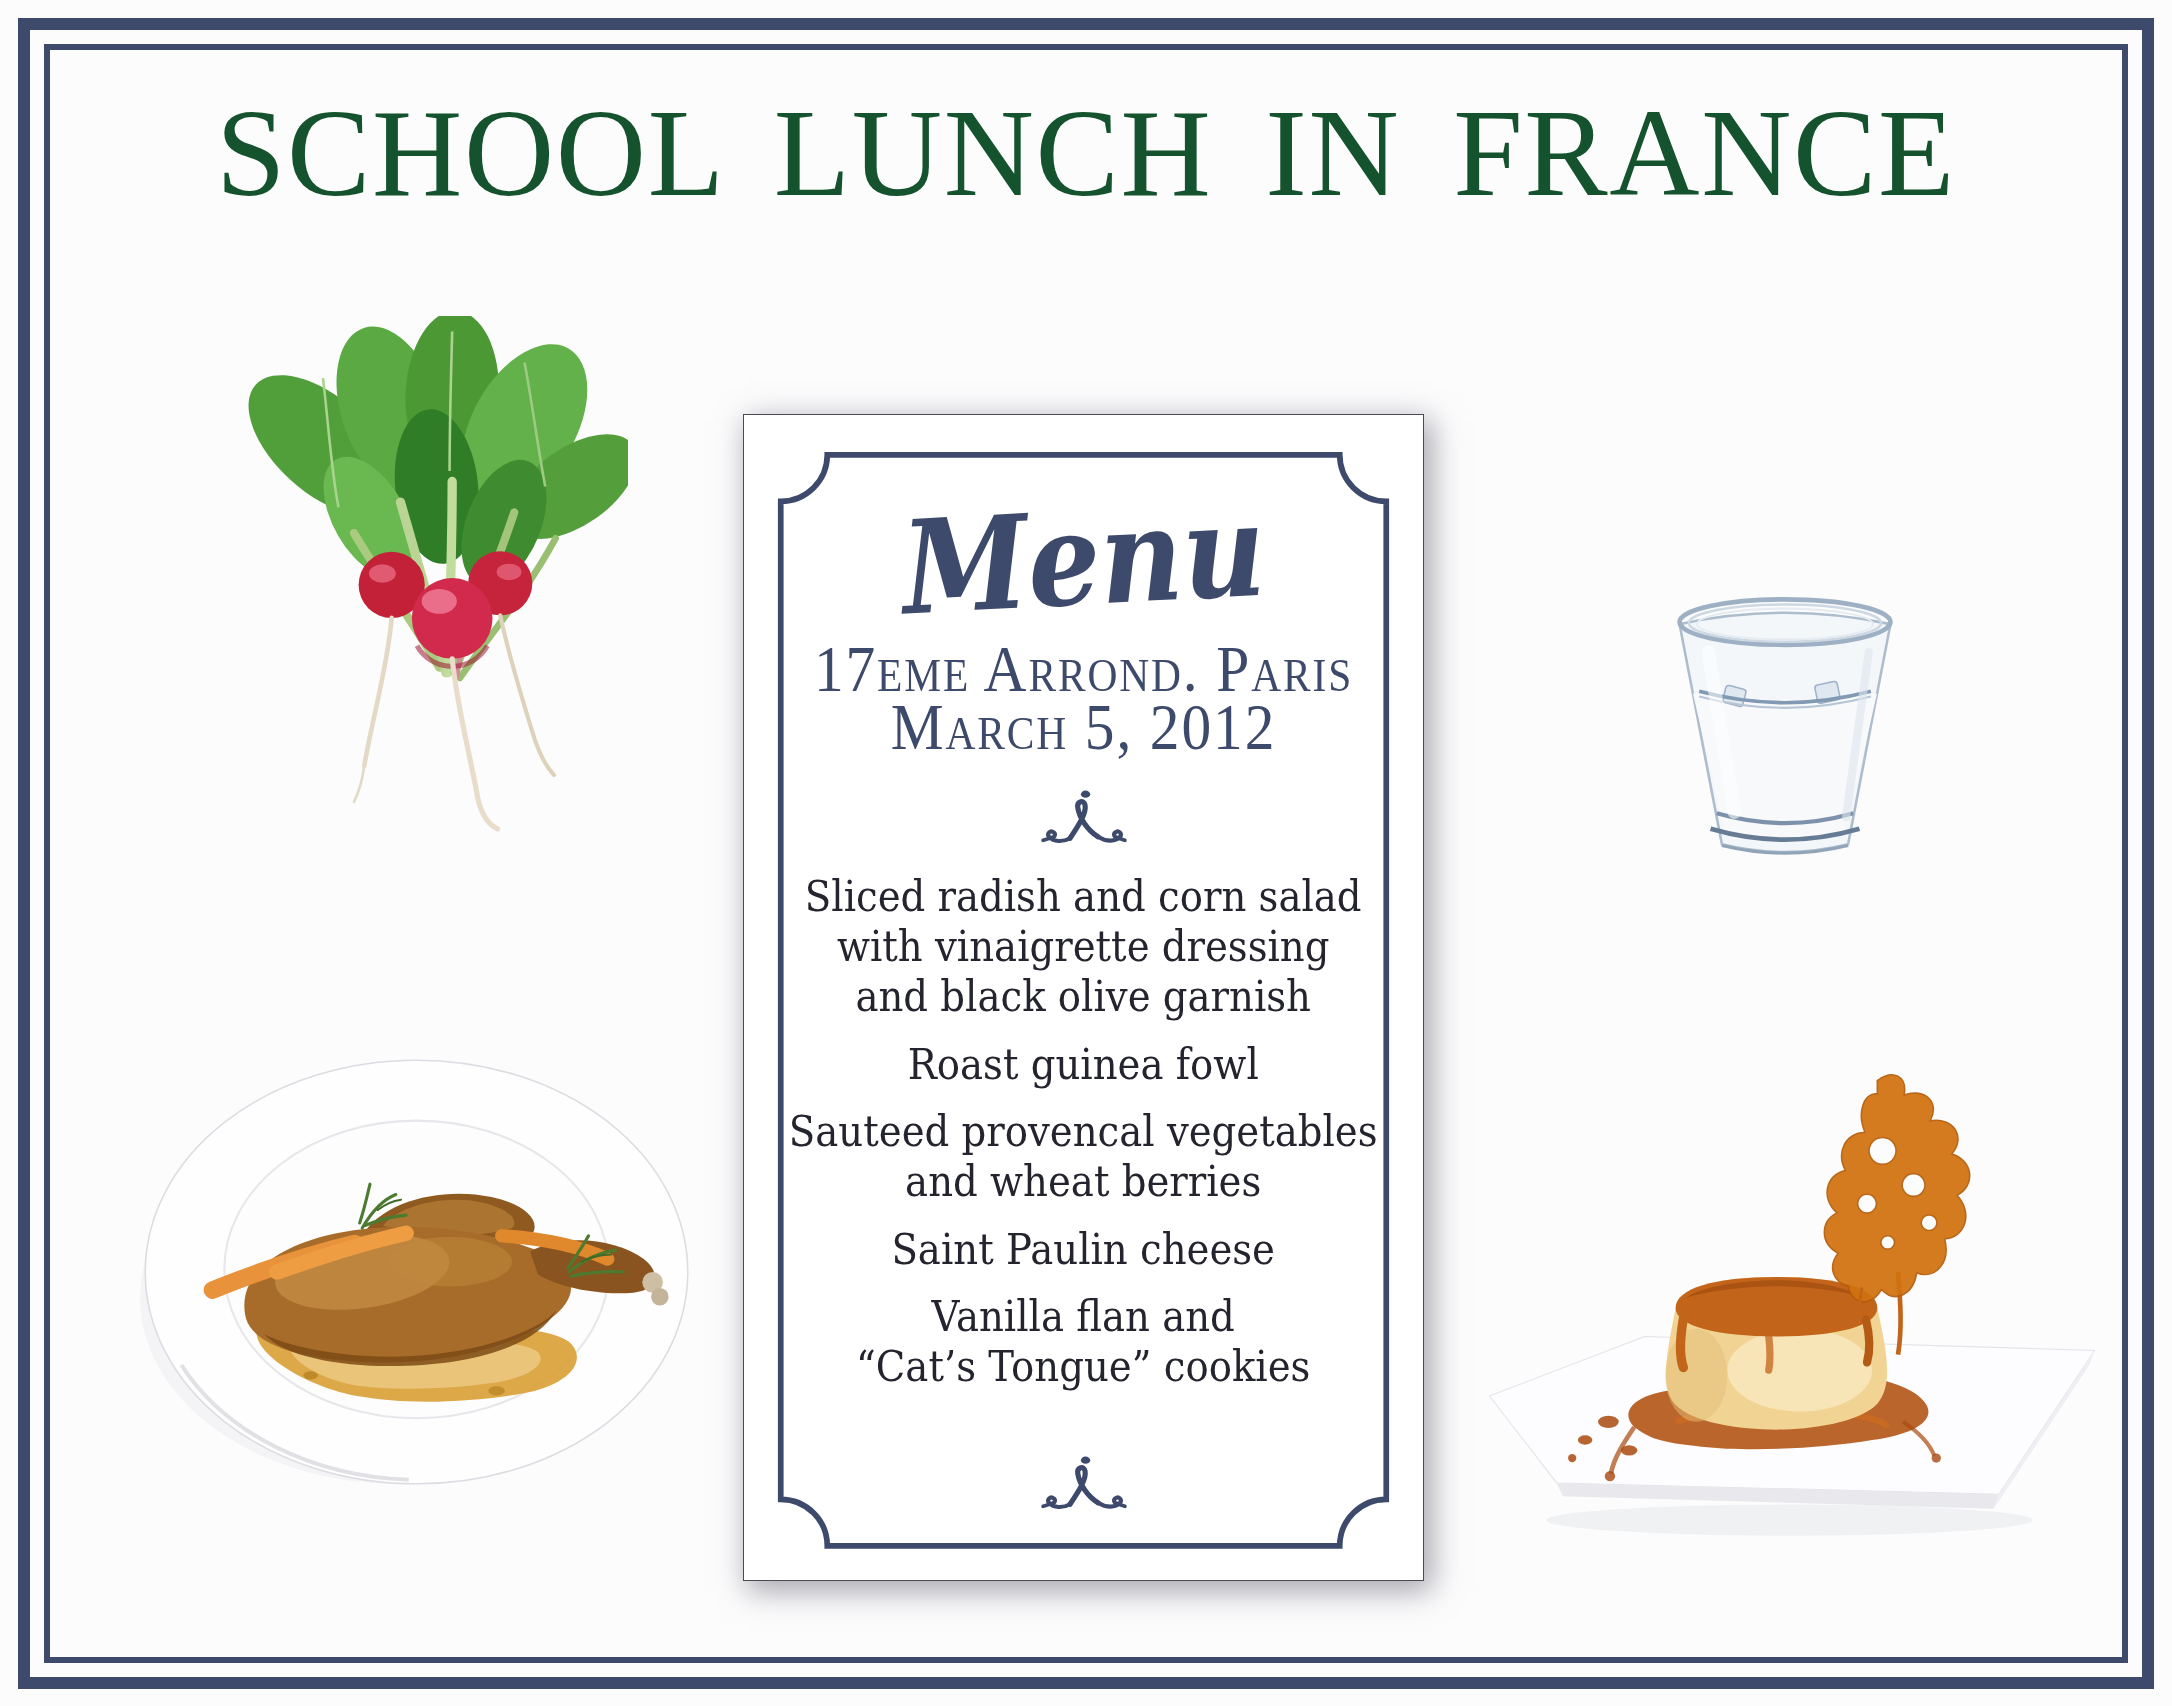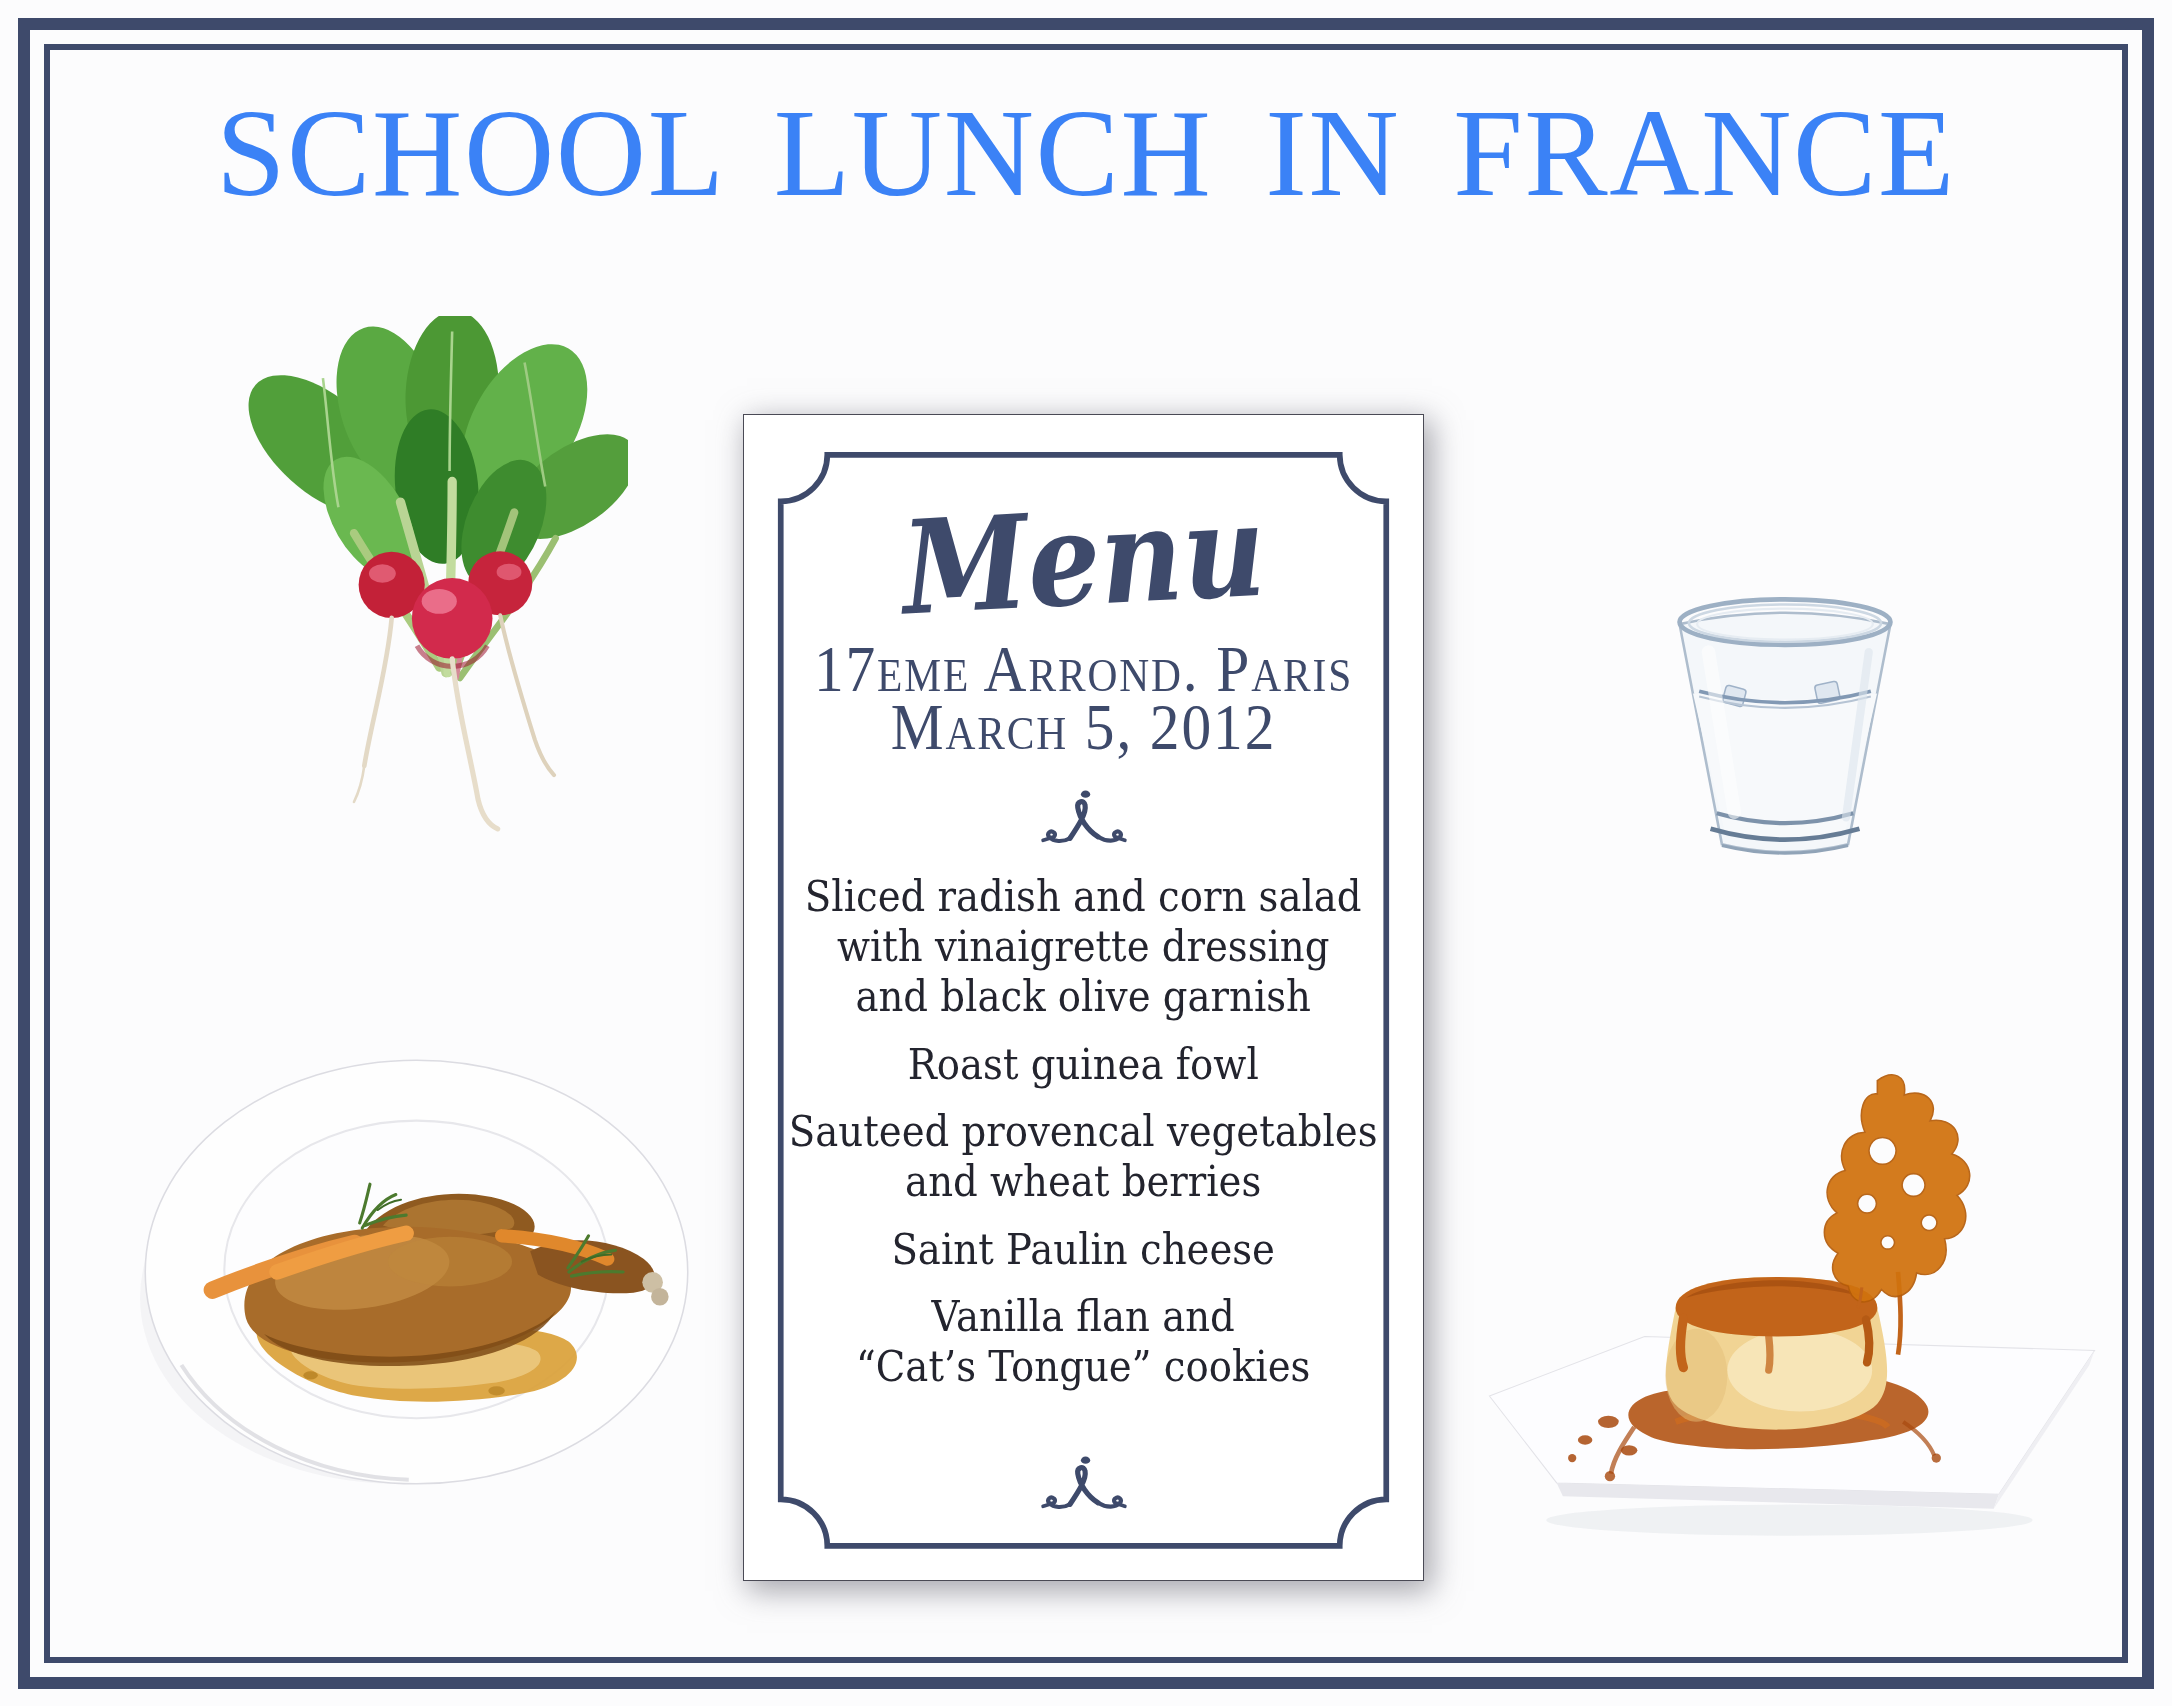--- a/index.html
+++ b/index.html
@@ -16,21 +16,21 @@
   }
   .frame-inner{
     position:absolute;left:44px;top:44px;right:44px;bottom:44px;
     border:6.2px solid #3e4a6b;
   }
   .poster-title{
     position:absolute;top:91px;left:0;right:0;
     text-align:center;
     font-size:125px;line-height:1;
     letter-spacing:1.6px;word-spacing:0.16em;
-    color:#3b82f6;
+    color:#14532d;
     font-weight:normal;
     white-space:nowrap;
   }
   .photo{position:absolute;}
   
   .menu-card{
     position:absolute;left:743px;top:414px;
     width:679px;height:1165px;
     background:#ffffff;
     border:1px solid #4a4a55;

